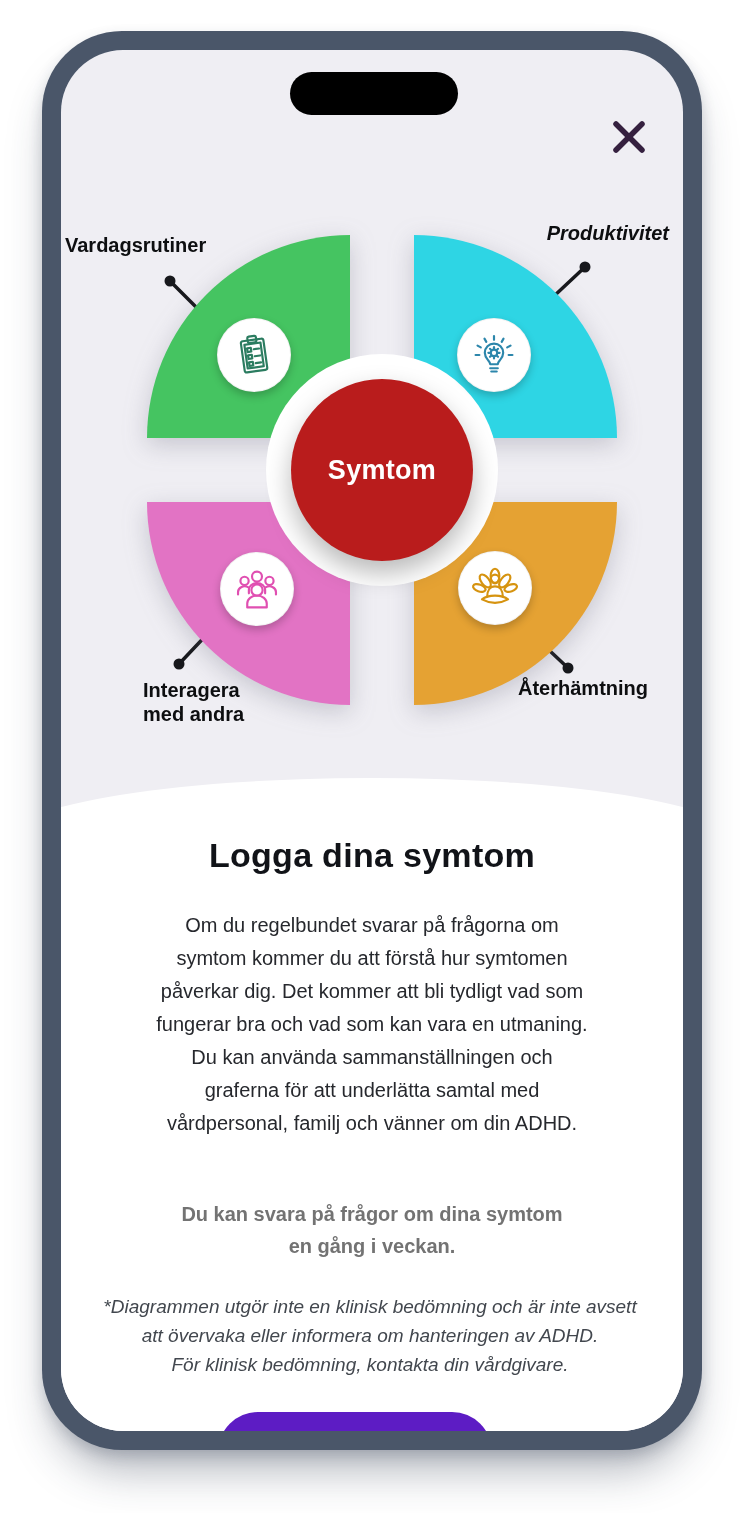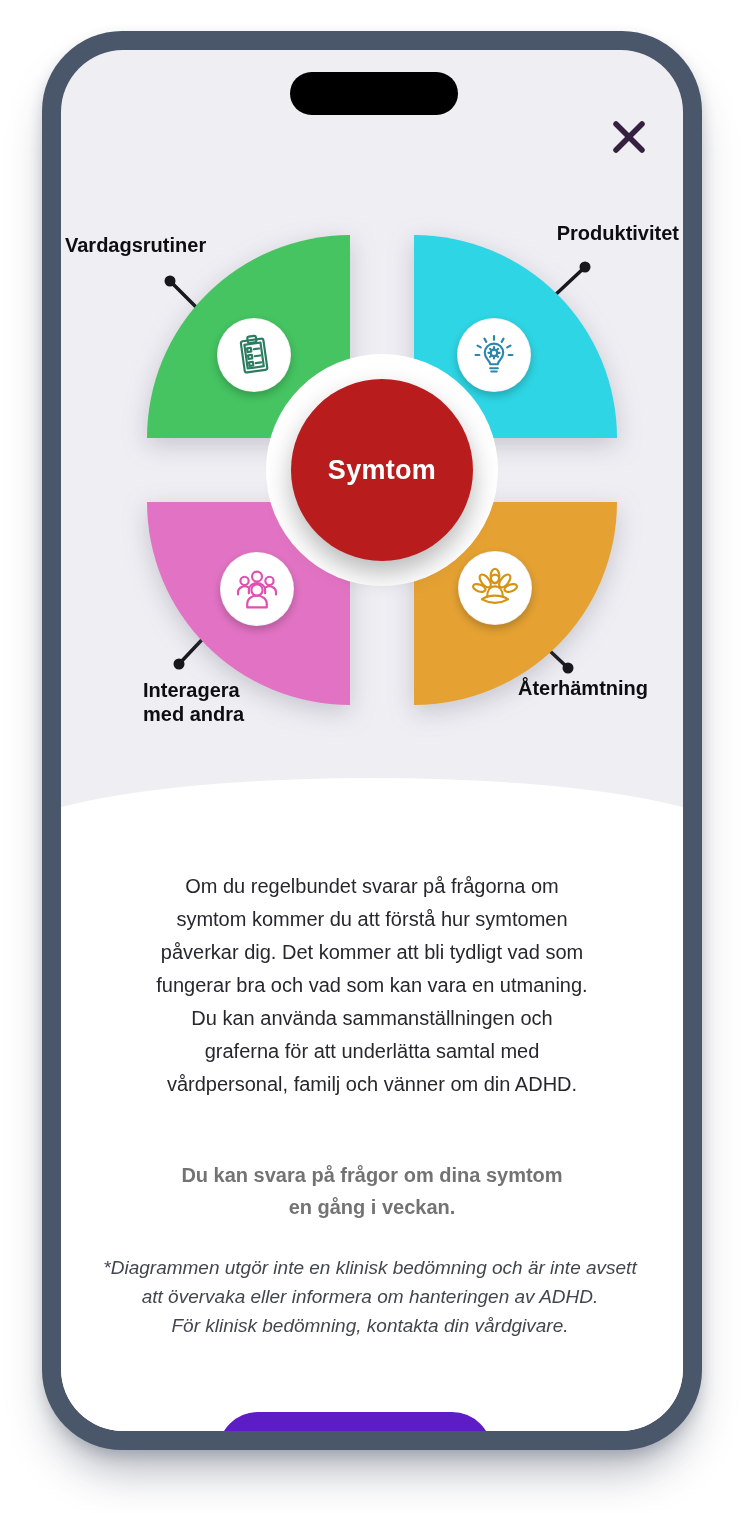--- a/index.html
+++ b/index.html
@@ -53,21 +53,21 @@
   .badge-tl { left:70px;  top:83px; }
   .badge-tr { left:310px; top:83px; }
   .badge-bl { left:73px;  top:317px; }
   .badge-br { left:311px; top:316px; }
 
   .wheel-label {
     position:absolute; color:#0d0e10; font-weight:bold; font-size:20px; line-height:1.2;
     white-space:pre-line;
   }
   .label-tl { left:4px;  top:183px;text-align:center; }
-  .label-tr { right:4px; top:171px; }
+  .label-tr { right:14px; top:171px;font-style:italic; }
   .label-bl { left:34px; top:628px;margin-left:48px; }
   .label-br { left:457px; top:626px; }
 
   
   .sheet {
     position:absolute; left:-60px; right:-60px; top:728px; bottom:-10px;
     background:#ffffff; border-radius:50% 50% 0 0 / 64px 64px 0 0;
   }
   .sheet-inner { padding:58px 72px 0 72px; text-align:center; }
   .sheet-title { color:#111318; font-size:34px; font-weight:bold; letter-spacing:.3px; }
@@ -210,20 +210,21 @@
 
         <div class="wheel-label label-tl">Vardagsrutiner</div>
         <div class="wheel-label label-tr">Produktivitet</div>
         <div class="wheel-label label-bl">Interagera
 med andra</div>
         <div class="wheel-label label-br">Återhämtning</div>
       </div>
 
       <div class="sheet">
         <div class="sheet-inner">
+          <h1 class="sheet-title">Logga dina symtom</h1>
           <p class="sheet-body">Om du regelbundet svarar på  frågorna om
 symtom kommer du att förstå hur symtomen
 påverkar dig. Det kommer att bli tydligt vad som
 fungerar bra och vad som kan vara en utmaning.
 Du kan använda sammanställningen och
 graferna för att underlätta samtal med
 vårdpersonal, familj och vänner om din ADHD.</p>
           <p class="sheet-emph">Du kan svara på frågor om dina symtom
 en gång i veckan.</p>
           <p class="sheet-disclaimer">*Diagrammen utgör inte en klinisk bedömning och är inte avsett

